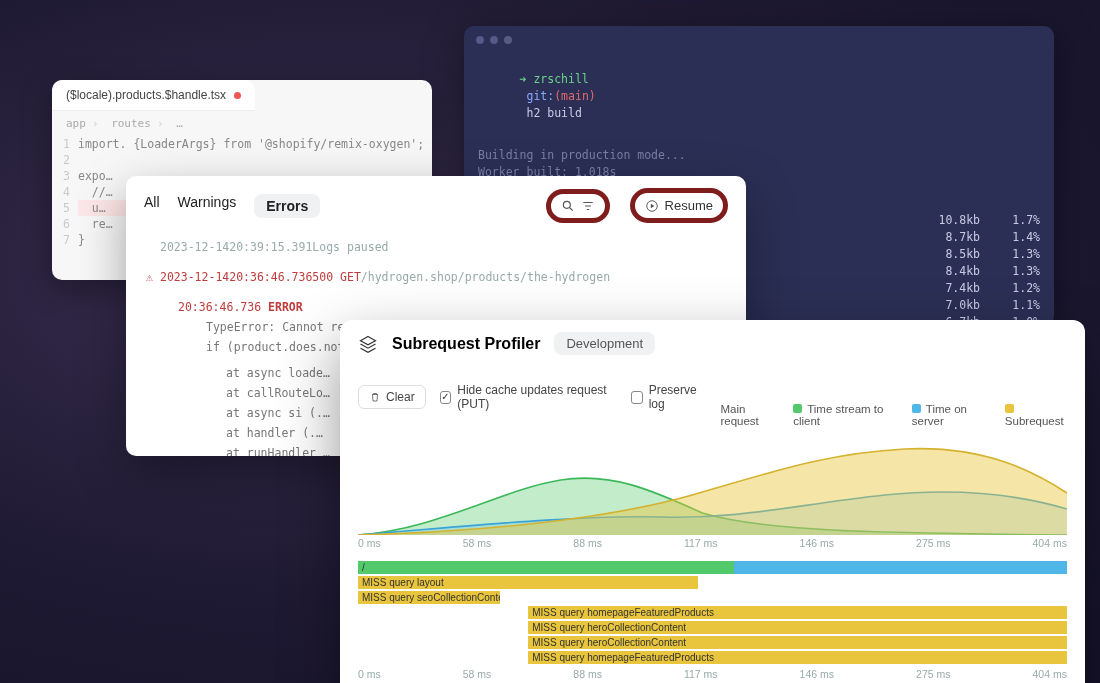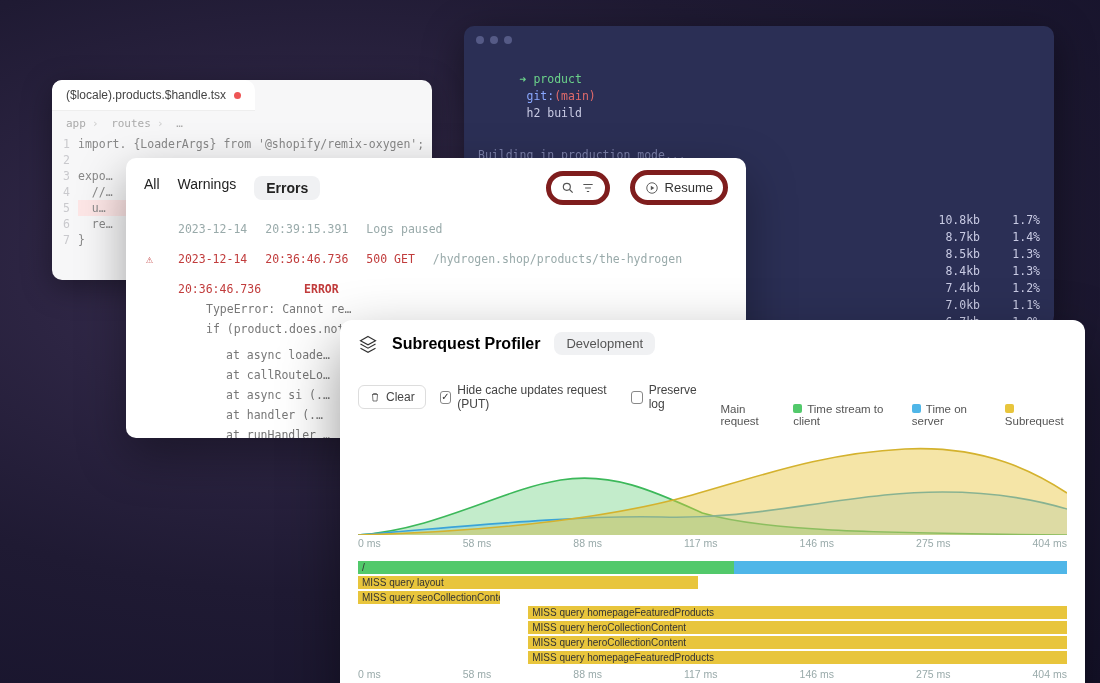--- a/index.html
+++ b/index.html
@@ -51,34 +51,34 @@
   .prompt .git{color:#8aa8ff;} .prompt .branch{color:#e06a6a;}
   .dim{color:#7a7fa8;} .yel{color:#d8c96b;}
   .term-table { margin-top:14px; }
   .term-row { display:flex; justify-content:flex-end; gap:18px; line-height:17px;}
   .term-row .name{ flex:1; text-align:left; color:#b6b9da; overflow:hidden;}
   .term-row .sz{ width:56px; text-align:right;}
   .term-row .pct{ width:42px; text-align:right;}
 
   
   .logs {
-    position:absolute; left:126px; top:158px; width:620px; height:280px;
+    position:absolute; left:126px; top:176px; width:620px; height:280px;
     background:#fff; border-radius:10px;
     box-shadow:0 18px 48px rgba(0,0,0,.35);
     font-size:12.5px; color:#333; overflow:hidden;
   }
   .logs-head { display:flex; align-items:center; padding:12px 18px 10px; gap:20px;}
   .log-tabs { display:flex; gap:18px; font-size:14px;}
   .log-tab { color:#222; }
   .log-tab.active { background:#f0f1f3; padding:4px 12px; border-radius:8px; font-weight:600;}
   .logs-head .spacer{flex:1;}
   .pill { display:inline-flex; align-items:center; gap:6px; border:5px solid #7f1d1d; border-radius:20px; padding:5px 10px; font-size:13px;}
   .pill svg{width:14px;height:14px;}
   .logs-body { font-family:Menlo, Consolas, monospace; font-size:11.5px; padding:4px 20px 10px;}
-  .logs-body .row{ display:flex; gap:18px; padding:3px 0;}
+  .logs-body .row{ display:flex; padding:3px 0;}
   .logs-body .ico{ width:14px; color:#c13c3c;}
   .muted{color:#9aa;} .warn{color:#c13c3c;} .err{color:#c13c3c;}
   .trace{ padding-left:60px; color:#777;}
   .trace .row{gap:0;}
 
   
   .profiler {
     position:absolute; left:340px; top:320px; width:745px; height:440px;
     background:#fff; border-radius:12px;
     box-shadow:0 24px 60px rgba(0,0,0,.42);
@@ -110,21 +110,21 @@
 <body>
 
 <div class="terminal">
   <div class="term-dots">
       <span></span>
       <span></span>
       <span></span>
     </div>
   <div class="term-body">
     <div class="term-line prompt">
-      <span class="arrow">➜ </span><span class="user">product</span>
+      <span class="arrow">➜ </span><span class="user">zrschill</span>
       <span class="git"> </span><span class="git">git:</span><span class="branch">(main)</span>
       <span> </span><span>h2 build</span>
     </div>
     <div class="term-line" style="height:8px"></div>
     <div class="term-line dim">Building in production mode...</div>
     <div class="term-line dim">Worker built: 1.018s</div>
     <div class="term-line dim"><span class="dim">dist/worker/index.js   </span><span class="yel">0.63 MB</span></div>
     <div class="term-table" id="term-rows">
         <div class="term-row">
           <span class="name">ts/listbox/listbox.js</span>

